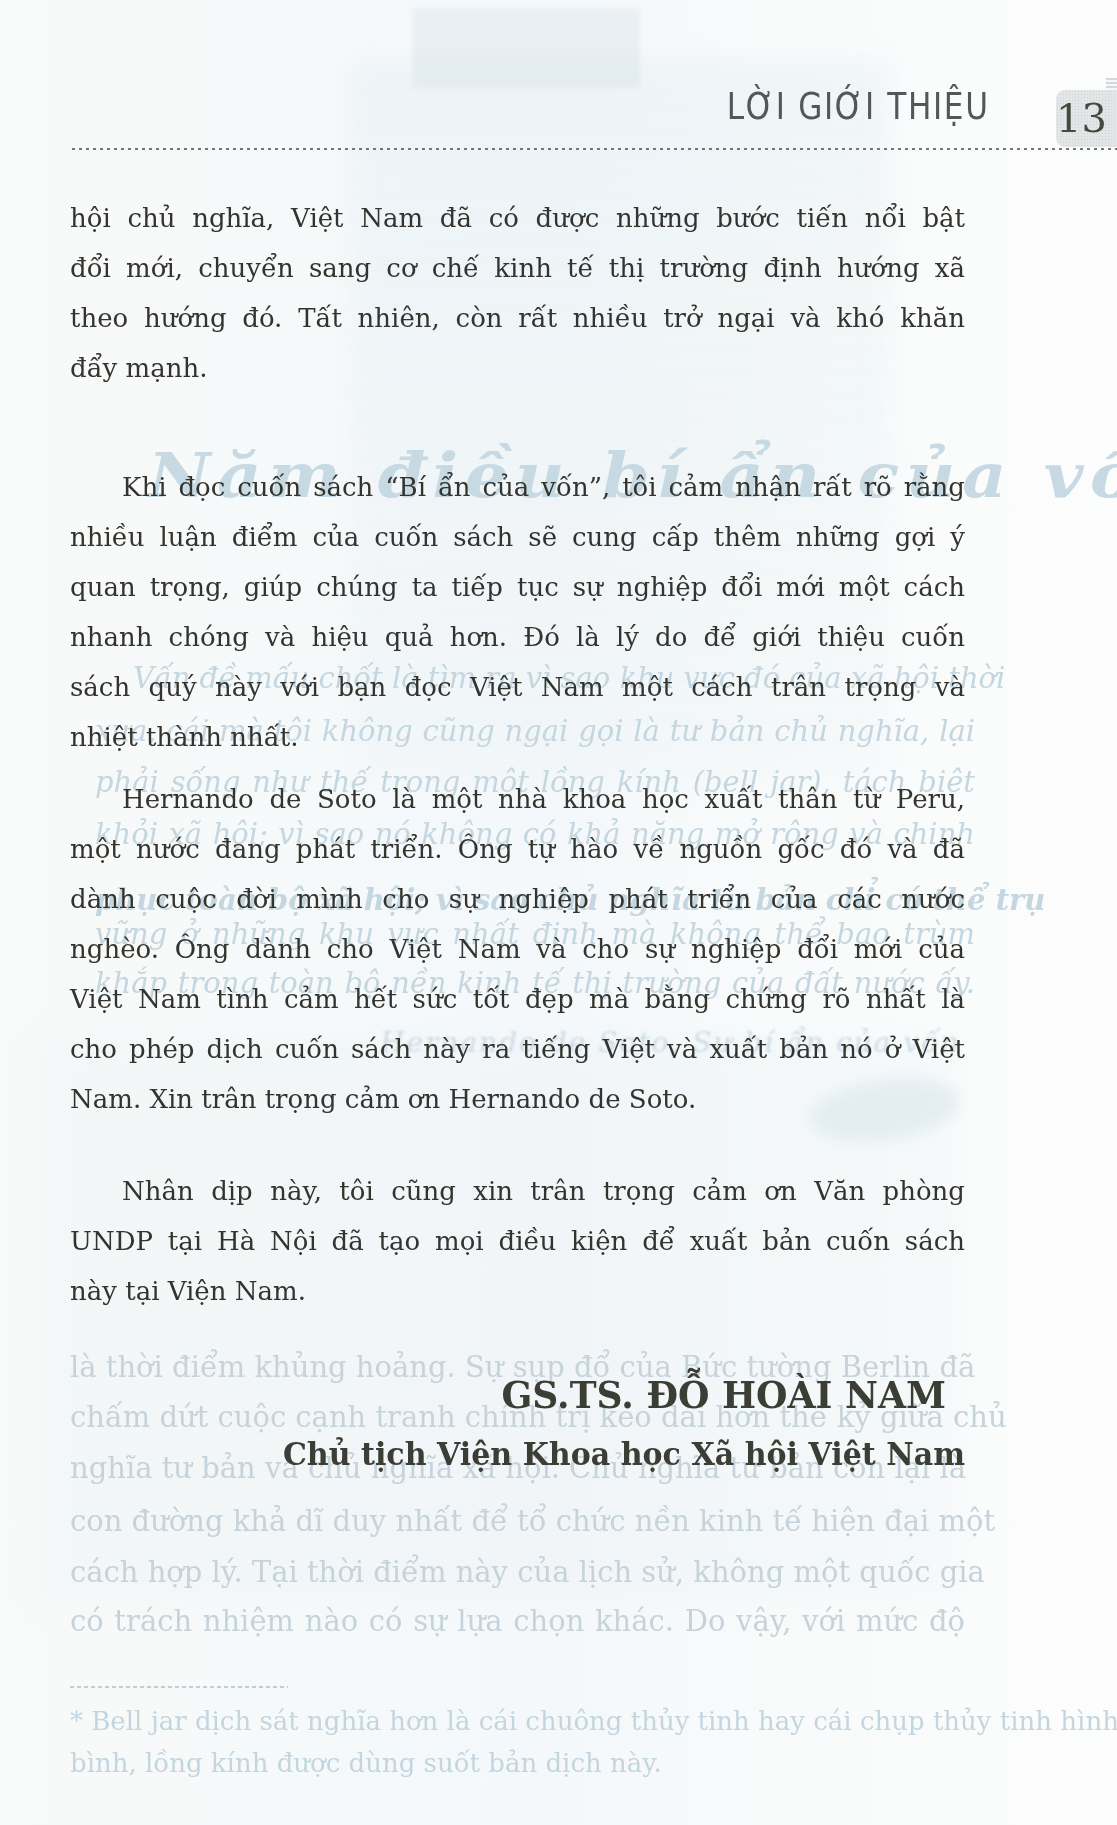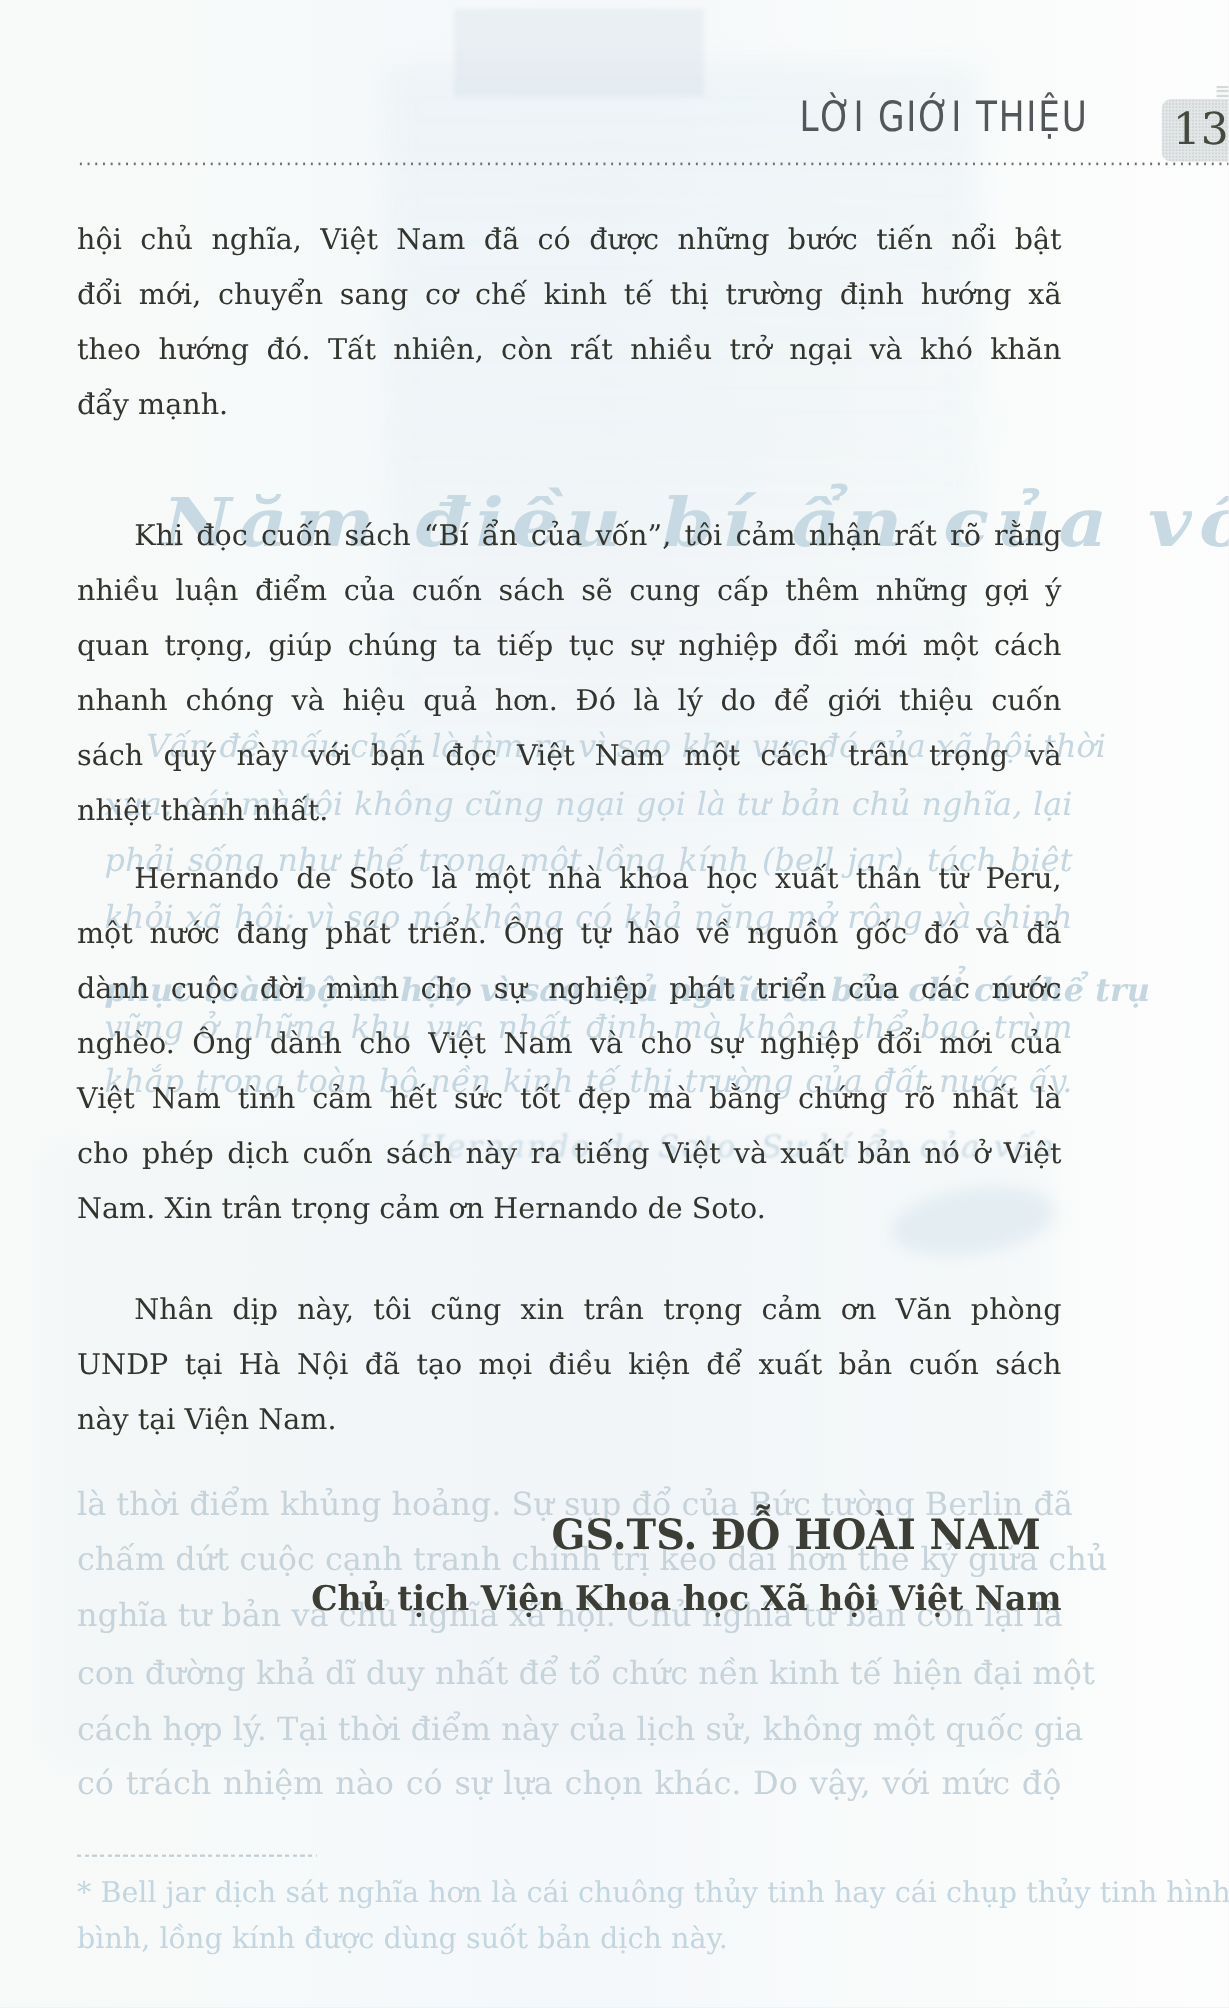--- a/index.html
+++ b/index.html
@@ -27,21 +27,21 @@
     background:repeating-linear-gradient(0deg,#c6cccf 0 2px,#f3f6f6 2px 4px);}
   
   .hdr-title{position:absolute;right:127px;top:84px;
     font-family:"DejaVu Sans","Liberation Sans",sans-serif;
     font-size:38px;font-weight:400;color:#54575a;letter-spacing:2px;
     transform:scaleX(.82);transform-origin:right center;white-space:nowrap;}
   .page-badge{position:absolute;right:0;top:90px;width:61px;height:57px;
     background-color:#e2e6e7;
     background-image:radial-gradient(#ced3d5 .8px,rgba(0,0,0,0) .9px);
     background-size:3px 3px;border-radius:9px 0 0 9px;
-    text-align:right;line-height:57px;font-size:40px;color:#464a3e;}
+    text-align:left;line-height:57px;font-size:40px;color:#464a3e;}
   .dotted-rule{position:absolute;left:70px;right:0;top:147px;height:4px;
     background-image:radial-gradient(circle,#6d6d6d 1.1px,rgba(0,0,0,0) 1.3px);
     background-size:7px 4px;background-repeat:repeat-x;}
   
   .ghost{position:absolute;left:0;top:0;width:100%;height:100%;pointer-events:none;}
   .g-title{position:absolute;left:148px;top:440px;white-space:nowrap;
     font-size:61px;font-weight:bold;font-style:italic;color:#c7d9e3;
     letter-spacing:6px;transform:scaleX(1.12);transform-origin:left center;}
   .gline{position:absolute;width:880px;left:95px;height:50px;line-height:50px;
     font-style:italic;font-size:29px;color:#c4d6e0;

